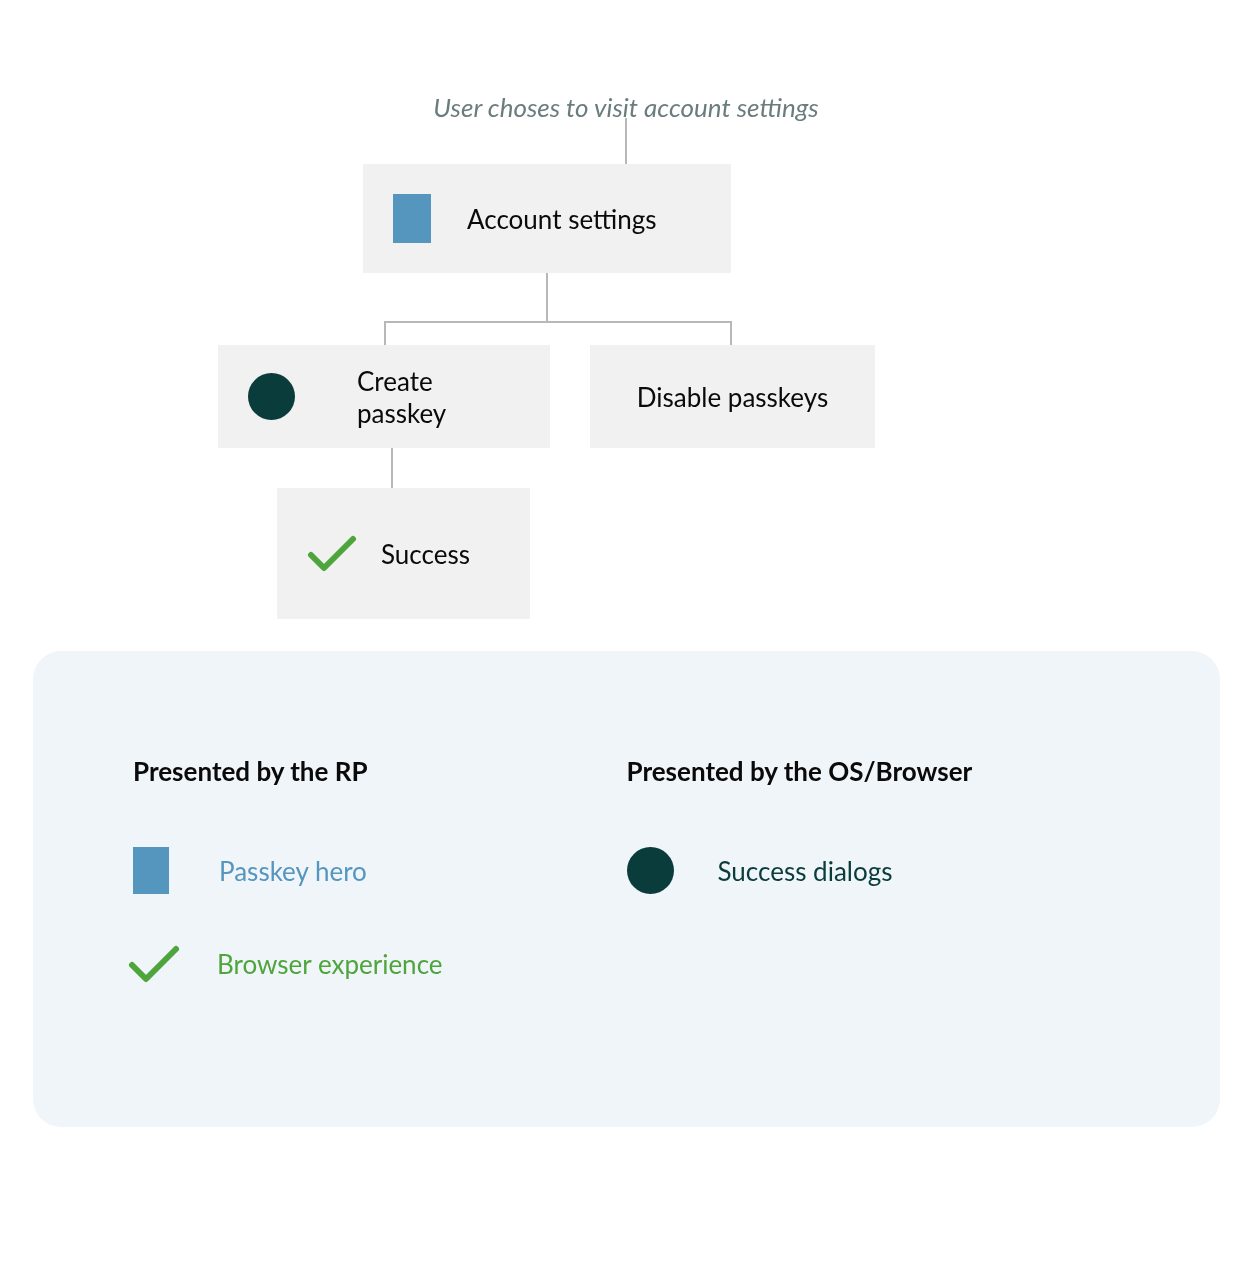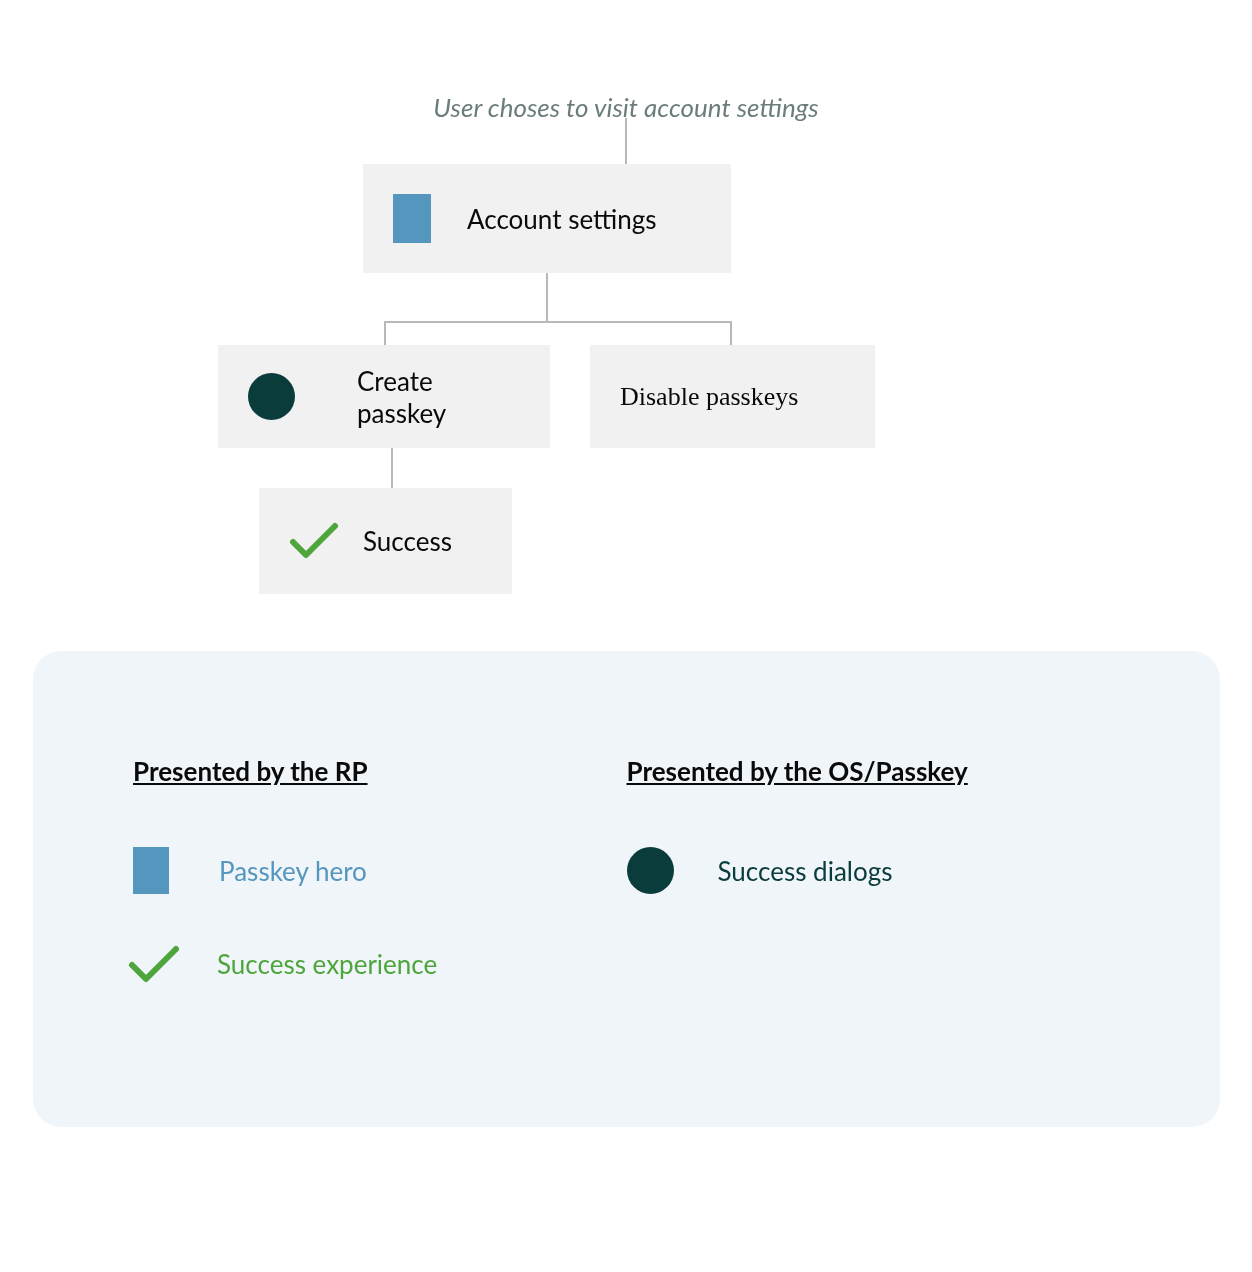--- a/index.html
+++ b/index.html
@@ -54,28 +54,27 @@
       left: 218px;
       width: 332px;
       height: 103px;
       gap: 26px;
     }
     .node-disable {
       top: 345px;
       left: 590px;
       width: 285px;
       height: 103px;
-      justify-content: flex-start;
-      font-family: Liberation Serif, serif;
+      justify-content: center;
     }
     .node-success {
       top: 488px;
-      left: 259px;
+      left: 277px;
       width: 253px;
-      height: 106px;
+      height: 131px;
     }
     .icon-square {
       width: 38px;
       height: 49px;
       background: #5596be;
       margin-right: 36px;
       flex-shrink: 0;
     }
     .icon-circle {
       width: 47px;
@@ -143,21 +142,20 @@
       display: flex;
     }
     .legend-col {
       flex: 1;
     }
     .legend-heading {
       font-size: 26px;
       font-weight: 700;
       color: #0a0a0a;
       margin-bottom: 60px;
-      text-decoration: underline;
     }
     .legend-item {
       display: flex;
       align-items: center;
       margin-bottom: 50px;
     }
     .legend-label-blue {
       font-size: 26px;
       color: #5596be;
       text-align: right;
@@ -232,23 +230,23 @@
   <div class="legend-col">
     <div class="legend-heading">Presented by the RP</div>
     <div class="legend-item">
       <div class="legend-icon-square"></div>
       <span class="legend-label-blue">Passkey hero</span>
     </div>
     <div class="legend-item">
       <svg class="legend-icon-check" viewBox="0 0 54 40">
         <path d="M5 21 L19 35 L49 5" stroke="#4ea53c" stroke-width="6" fill="none" stroke-linecap="round" stroke-linejoin="round"></path>
       </svg>
-      <span class="legend-label-green">Success experience</span>
+      <span class="legend-label-green">Browser experience</span>
     </div>
   </div>
   <div class="legend-col">
-    <div class="legend-heading">Presented by the OS/Passkey</div>
+    <div class="legend-heading">Presented by the OS/Browser</div>
     <div class="legend-item">
       <div class="legend-icon-circle"></div>
       <span class="legend-label-teal">Success dialogs</span>
     </div>
   </div>
 </div>
 
 </body></html>

